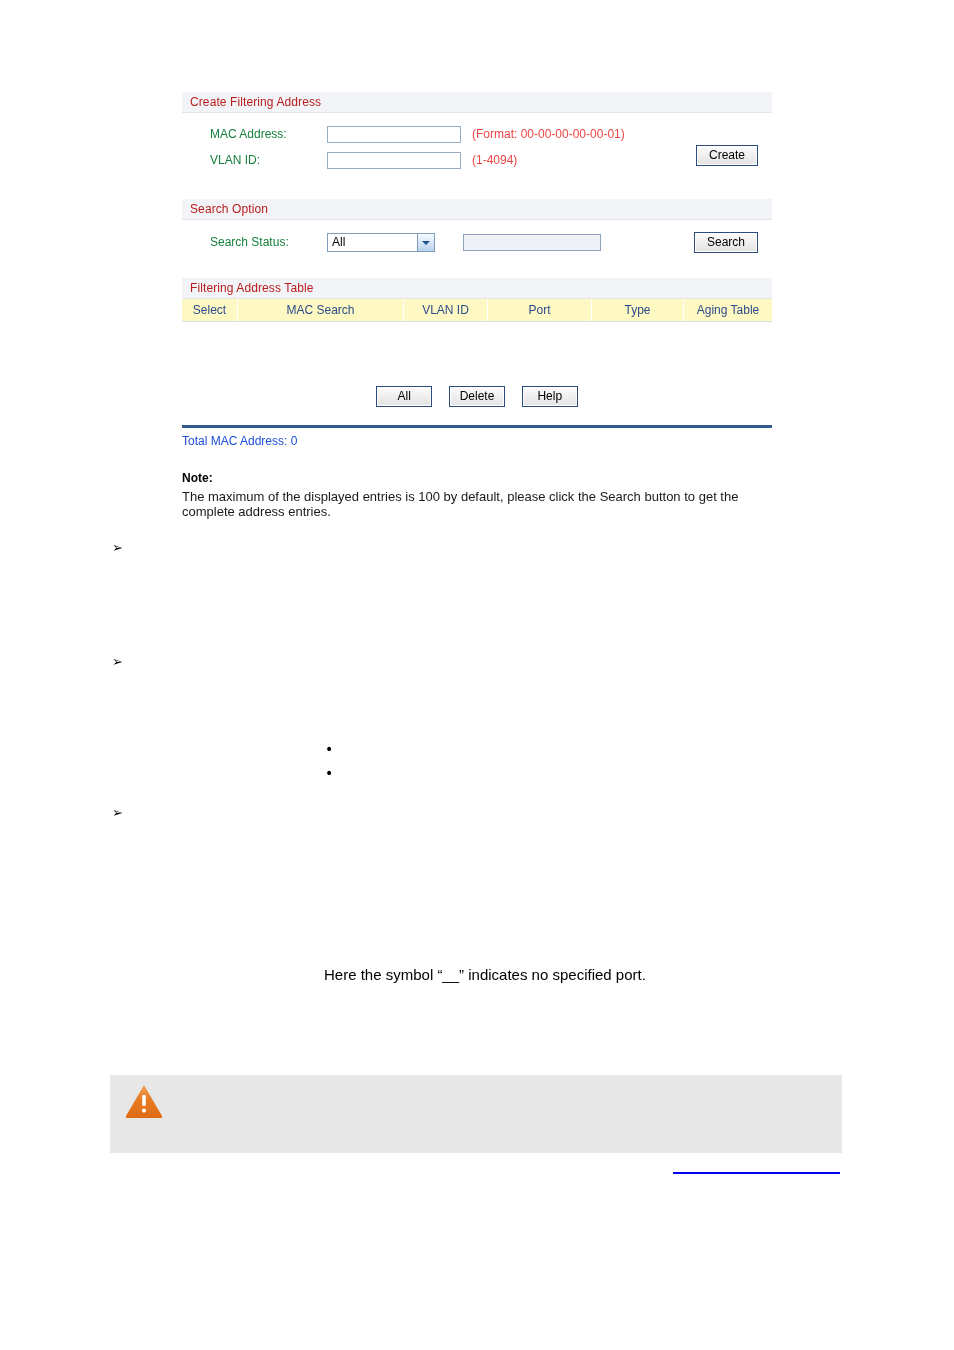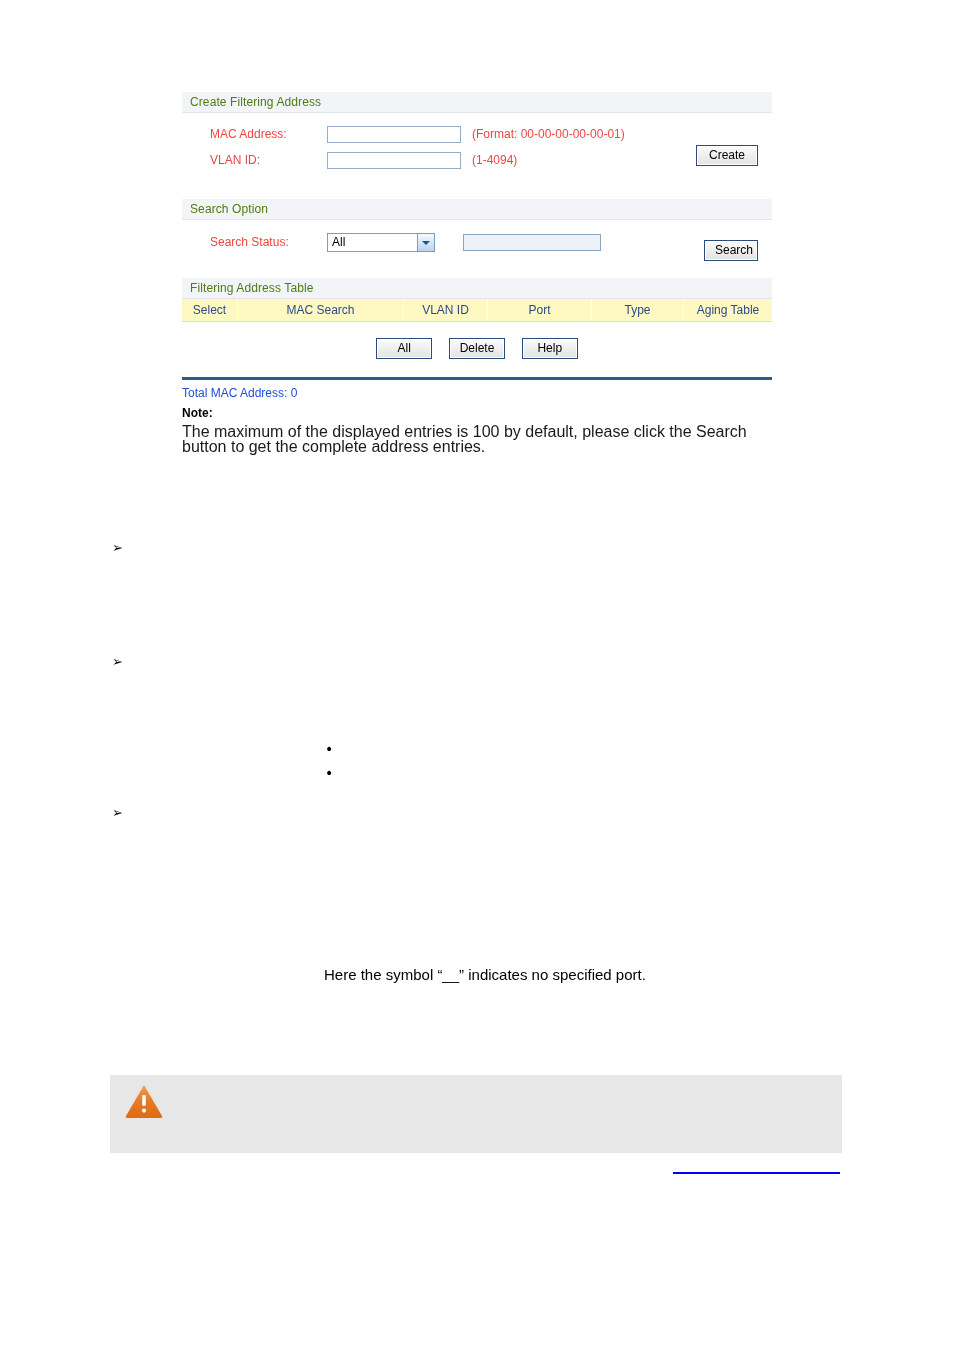--- a/index.html
+++ b/index.html
@@ -21,21 +21,21 @@
   .ui-panel {
     position: absolute;
     left: 182px;
     top: 92px;
     width: 590px;
   }
 
   .section-head {
     background: #f2f4f8;
     border-bottom: 1px solid #e2e6ec;
-    color: #4d7c0f;
+    color: #b91c1c;
     font-size: 12px;
     line-height: 20px;
     height: 20px;
     padding: 0 0 0 8px;
     letter-spacing: 0.1px;
   }
 
   .section-body {
     position: relative;
     background: #ffffff;
@@ -44,21 +44,21 @@
   .form-row {
     display: flex;
     align-items: center;
     height: 26px;
   }
   .form-row .lbl {
     width: 145px;
     padding-left: 28px;
     box-sizing: border-box;
     font-size: 12px;
-    color: #ef4444;
+    color: #15803d;
   }
   .txt-input {
     width: 134px;
     height: 17px;
     border: 1px solid #9aacc4;
     background: #ffffff;
     box-sizing: border-box;
     font-family: "Liberation Sans", sans-serif;
     font-size: 11px;
     padding: 0 3px;
@@ -131,22 +131,22 @@
   }
   .btn-create {
     position: absolute;
     right: 14px;
     top: 32px;
     width: 62px;
   }
   .btn-search {
     position: absolute;
     right: 14px;
-    top: 20px;
-    width: 54px;
+    top: 12px;
+    width: 64px;
   }
 
   
   .tbl-head {
     display: flex;
     background: #fef9c3;
     border-bottom: 1px solid #d8dde6;
     height: 22px;
   }
   .tbl-head .th {
@@ -162,44 +162,45 @@
   .th.c1 { width: 166px; }
   .th.c2 { width: 84px; }
   .th.c3 { width: 104px; }
   .th.c4 { width: 92px; }
   .th.c5 { width: 88px; border-right: none; }
 
   .tbl-actions {
     text-align: center;
     padding: 16px 0 14px 0;
     background: #ffffff;
+    margin-top: 48px;
   }
   .tbl-actions .btn { margin: 0 6px; min-width: 56px; }
 
   .hr-thick {
     height: 3px;
     background: #2f5b8b;
     margin-top: 4px;
   }
 
   .foot-line {
     font-size: 12px;
     color: #1d4ed8;
     margin-top: 6px;
     line-height: 15px;
   }
   .foot-note-title {
     font-size: 12px;
     font-weight: bold;
     color: #000;
-    margin-top: 4px;
+    margin-top: 21px;
     line-height: 16px;
   }
   .foot-note-body {
-    font-size: 16px;
+    font-size: 13px;
     color: #1a1a1a;
     line-height: 15px;
     margin-top: 3px;
     width: 580px;
   }
 
   
   .doc-arrow {
     position: absolute;
     left: 112px;

